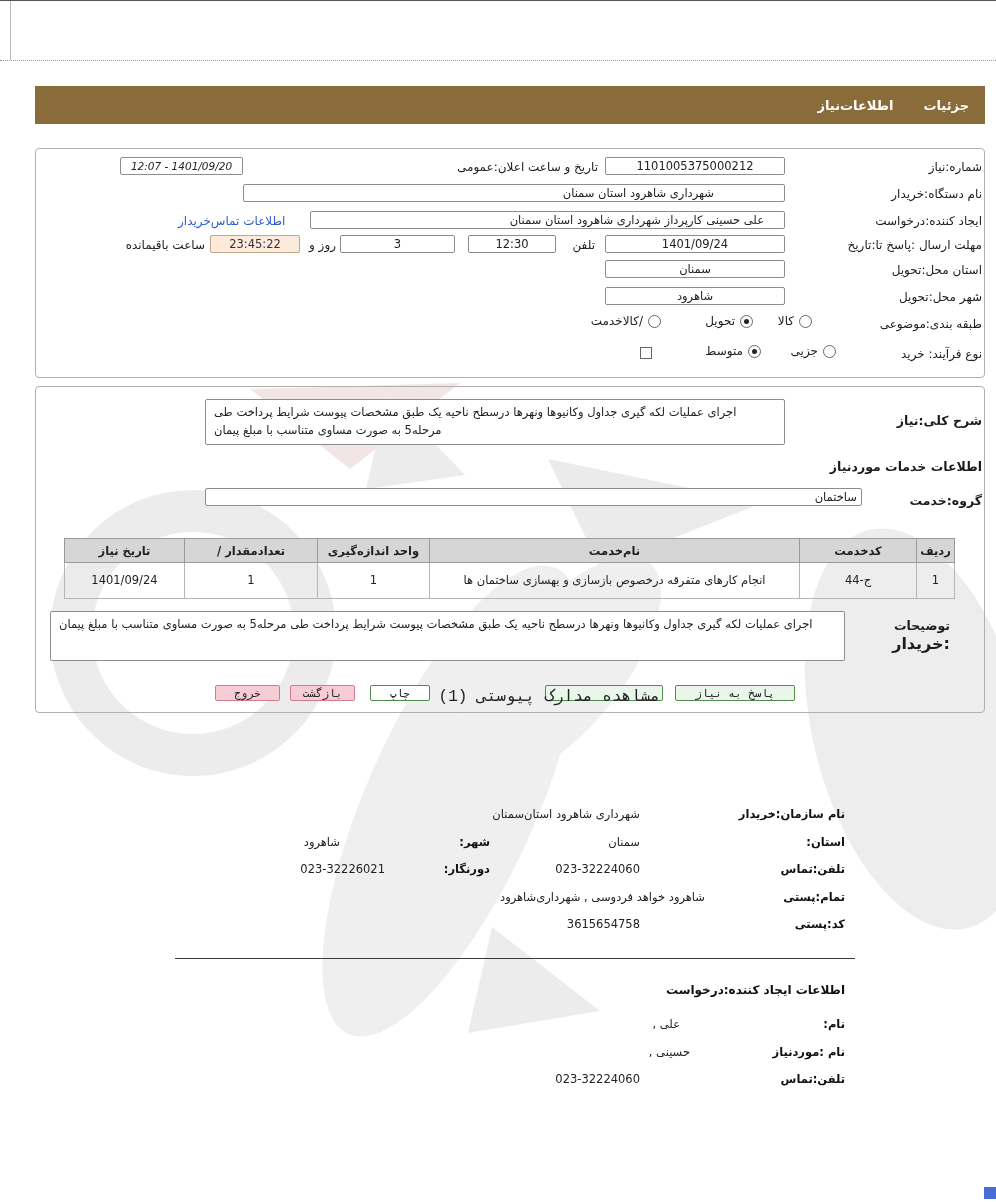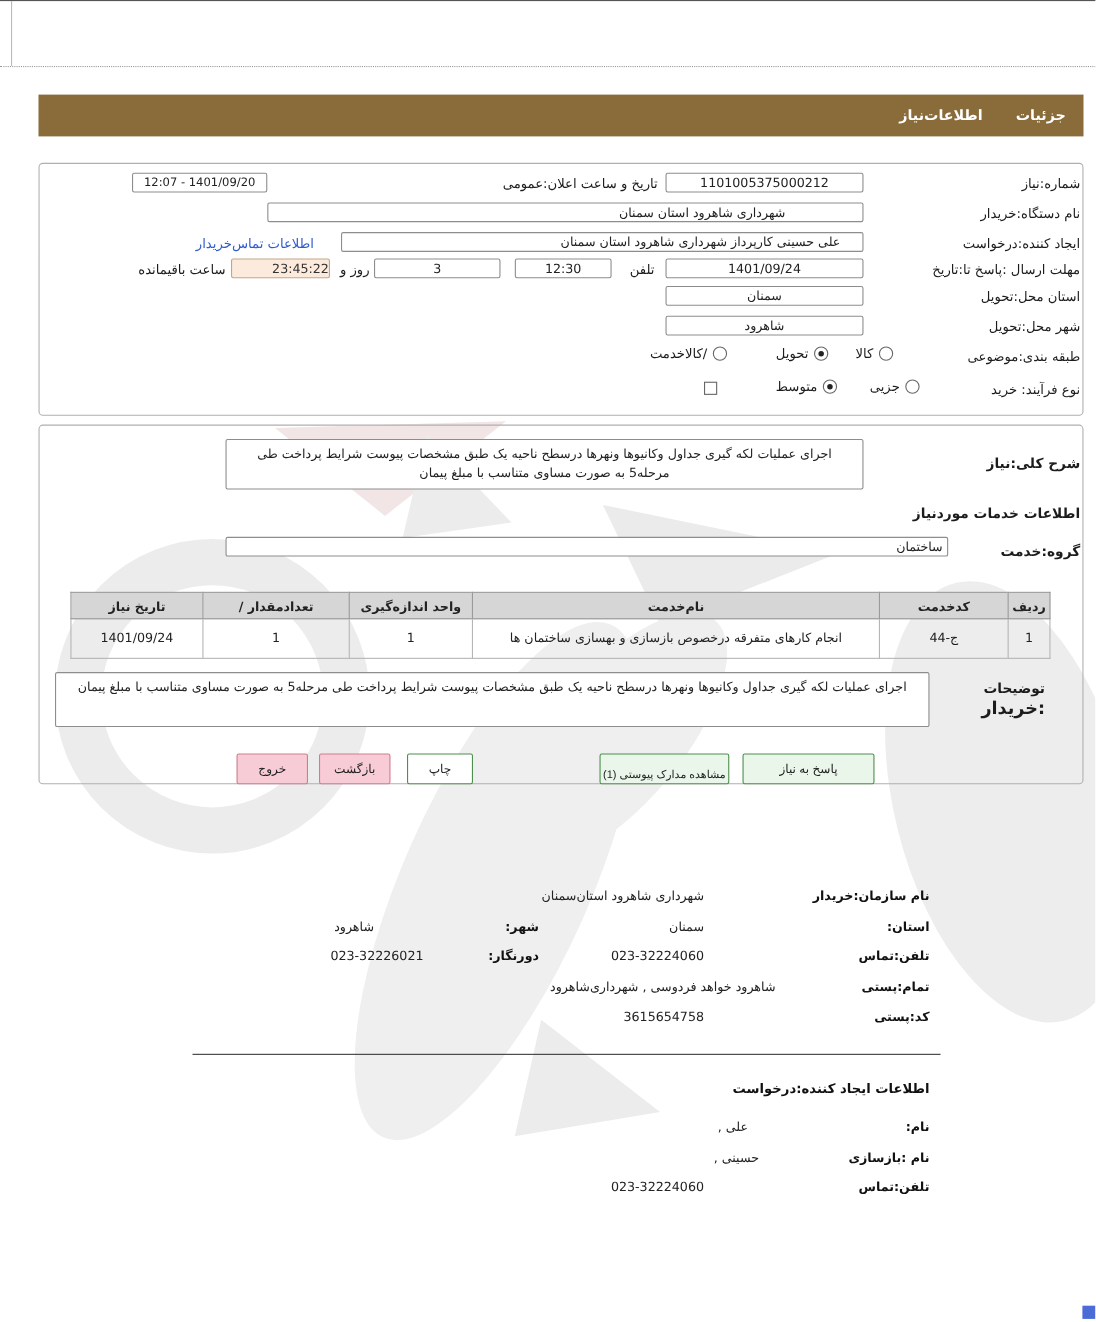--- a/index.html
+++ b/index.html
@@ -10,31 +10,31 @@
   .lbl{position:absolute;font-size:12px;color:#1c1c1c;white-space:nowrap}
   .b{font-weight:bold}
   .inp{position:absolute;height:18px;border:1px solid #8d8d8d;background:#fff;font-family:inherit;font-size:11.5px;color:#222;padding:0 4px;border-radius:2px}
   .inp.c{text-align:center}
   .inp.r{text-align:right}
   .bar{background:#8a6b3a;color:#fff}
   .radio{position:absolute;display:inline-flex;align-items:center;gap:5px;font-size:12px;color:#1c1c1c;white-space:nowrap;direction:rtl}
   .rc{width:13px;height:13px;border:1px solid #666;border-radius:50%;background:#fff;display:inline-block;position:relative;flex:0 0 auto}
   .rc.on::after{content:"";position:absolute;inset:3px;border-radius:50%;background:#222}
   .cb{position:absolute;width:12px;height:12px;border:1px solid #666;background:#fff;display:inline-block}
-  .btn{position:absolute;height:28px;font-family:Liberation Sans, sans-serif;font-size:11px;border-radius:2px;cursor:pointer;white-space:nowrap;padding:0 6px}
+  .btn{position:absolute;height:16px;font-family:Liberation Mono, monospace;font-size:11px;border-radius:2px;cursor:pointer;white-space:nowrap;padding:0 6px}
   .btn.green{background:#e9f6e9;border:1px solid #4e8f4e;color:#222}
   .btn.white{background:#fff;border:1px solid #4e8f4e;color:#222}
   .btn.pink{background:#f8ccd6;border:1px solid #cf7d8e;color:#222}
   .box{position:absolute;border:1px solid #b0b0b0;border-radius:4px;background:transparent}
-  .tarea{position:absolute;border:1px solid #8d8d8d;background:#fff;font-size:11.5px;color:#222;text-align:center;padding:4px 8px;line-height:1.55;border-radius:2px}
+  .tarea{position:absolute;border:1px solid #8d8d8d;background:#fff;font-size:11.5px;color:#222;text-align:left;padding:4px 8px;line-height:1.55;border-radius:2px}
   table.svc{border-collapse:collapse;font-size:11.5px;color:#222;table-layout:fixed;width:890px}
   table.svc th{background:#d6d6d6;border:1px solid #9a9a9a;font-size:11.5px;font-weight:bold;height:24px;padding:0 2px}
   table.svc td{border:1px solid #b5b5b5;text-align:center;padding:3px 4px;height:36px;line-height:1.45}
   .link{color:#2f5bd1;font-size:12px;cursor:pointer;white-space:nowrap}
-  .countdown{position:absolute;height:18px;background:#fcebdd;border:1px solid #c4a585;font-size:11.5px;color:#333;text-align:right;line-height:16px;border-radius:2px}
+  .countdown{position:absolute;height:18px;background:#fcebdd;border:1px solid #c4a585;font-size:11.5px;color:#333;text-align:center;line-height:16px;border-radius:2px}
   .dotline{position:absolute;left:0;top:59px;width:996px;border-top:1px dotted #999}
   .tick{position:absolute;left:10px;top:0;width:1px;height:59px;background:#bbb}
   .divider{position:absolute;height:1px;background:#3a3a3a}
   .cl{position:absolute;font-size:11.5px;color:#111;font-weight:bold;white-space:nowrap}
   .cv{position:absolute;font-size:11.5px;color:#222;white-space:nowrap}
 </style>
 </head>
 <body>
 
 <div class="page">
@@ -56,21 +56,21 @@
   <div class="abs bar" style="left:35px;top:85px;width:950px;height:38px;display:flex;align-items:center;gap:30px;padding:0 16px;font-size:13px;font-weight:bold">
     <span>جزئیات</span>
     <span>اطلاعات‌نیاز</span>
   </div>
 
   <div class="box" style="left:35px;top:147px;width:950px;height:230px"></div>
 
   <span class="lbl" style="right:14px;top:159px">شماره:نیاز</span>
   <input class="inp c" readonly="" style="left: 605px; top: 156px; width: 180px;" value="1101005375000212">
   <span class="lbl" style="right:398px;top:159px">تاریخ و ساعت اعلان:عمومی</span>
-  <input class="inp c" dir="ltr" readonly="" style="left: 120px; top: 156px; width: 123px; font-size: 10.5px;" value="12:07 - 1401/09/20">
+  <input class="inp c" dir="ltr" readonly="" style="left: 120px; top: 156px; width: 123px; font-size: 10.5px; font-style: italic;" value="12:07 - 1401/09/20">
 
   <span class="lbl" style="right:14px;top:186px">نام دستگاه:خریدار</span>
   <input class="inp r" readonly="" style="left: 243px; top: 183px; width: 542px; padding-left: 60px; padding-right: 70px;" value="شهرداری شاهرود استان سمنان">
 
   <span class="lbl" style="right:14px;top:213px">ایجاد کننده:درخواست</span>
   <input class="inp r" readonly="" style="left: 310px; top: 210px; width: 475px; padding-right: 20px;" value="علی حسینی کارپرداز شهرداری شاهرود استان سمنان">
   <span class="abs link" style="left:178px;top:213px">اطلاعات تماس‌خریدار</span>
 
   <span class="lbl" style="right:14px;top:237px">مهلت ارسال :پاسخ تا:تاریخ</span>
   <input class="inp c" readonly="" style="left: 605px; top: 234px; width: 180px;" value="1401/09/24">
@@ -151,21 +151,21 @@
         <td>1401/09/24</td>
       </tr>
     </tbody>
   </table>
 
   <span class="lbl b" style="right:46px;top:617px;font-size:12.5px">توضیحات</span>
   <span class="lbl b" style="right:46px;top:633px;font-size:16px">:خریدار</span>
   <div class="tarea" style="left:50px;top:610px;width:795px;height:50px">اجرای عملیات لکه گیری جداول وکانیوها ونهرها درسطح ناحیه یک طبق مشخصات پیوست شرایط پرداخت طی مرحله5 به صورت مساوی متناسب با مبلغ پیمان</div>
 
   <button class="btn green" style="left:675px;top:684px;width:120px">پاسخ به نیاز</button>
-  <button class="btn green" style="left:545px;top:684px;width:118px;font-size:10px;padding:12px 2px">مشاهده مدارک پیوستی (1)</button>
+  <button class="btn green" style="left:545px;top:684px;width:118px;font-size:16px;padding:0 2px">مشاهده مدارک پیوستی (1)</button>
   <button class="btn white" style="left:370px;top:684px;width:60px">چاپ</button>
   <button class="btn pink" style="left:290px;top:684px;width:65px">بازگشت</button>
   <button class="btn pink" style="left:215px;top:684px;width:65px">خروج</button>
 
 
   <span class="cl" style="right:151px;top:806px">نام سازمان:خریدار</span>
   <span class="cv" style="right:356px;top:806px">شهرداری شاهرود استان‌سمنان</span>
 
   <span class="cl" style="right:151px;top:834px">استان:</span>
   <span class="cv" style="right:356px;top:834px">سمنان</span>
@@ -183,21 +183,21 @@
   <span class="cl" style="right:151px;top:916px">کد:پستی</span>
   <span class="cv" style="right:356px;top:916px">3615654758</span>
 
   <div class="divider" style="left:175px;top:957px;width:680px"></div>
 
   <span class="cl" style="right:151px;top:982px;font-size:12px">اطلاعات ایجاد کننده:درخواست</span>
 
   <span class="cl" style="right:151px;top:1016px">نام:</span>
   <span class="cv" style="right:316px;top:1016px">علی ,</span>
 
-  <span class="cl" style="right:151px;top:1044px">نام :بازسازی</span>
+  <span class="cl" style="right:151px;top:1044px">نام :موردنیاز</span>
   <span class="cv" style="right:306px;top:1044px">حسینی ,</span>
 
   <span class="cl" style="right:151px;top:1071px">تلفن:تماس</span>
   <span class="cv" style="right:356px;top:1071px">023-32224060</span>
 
   <div class="abs" style="left:984px;top:1186px;width:12px;height:12px;background:#4b6bd6"></div>
 
 </div>
 
 </body></html>

